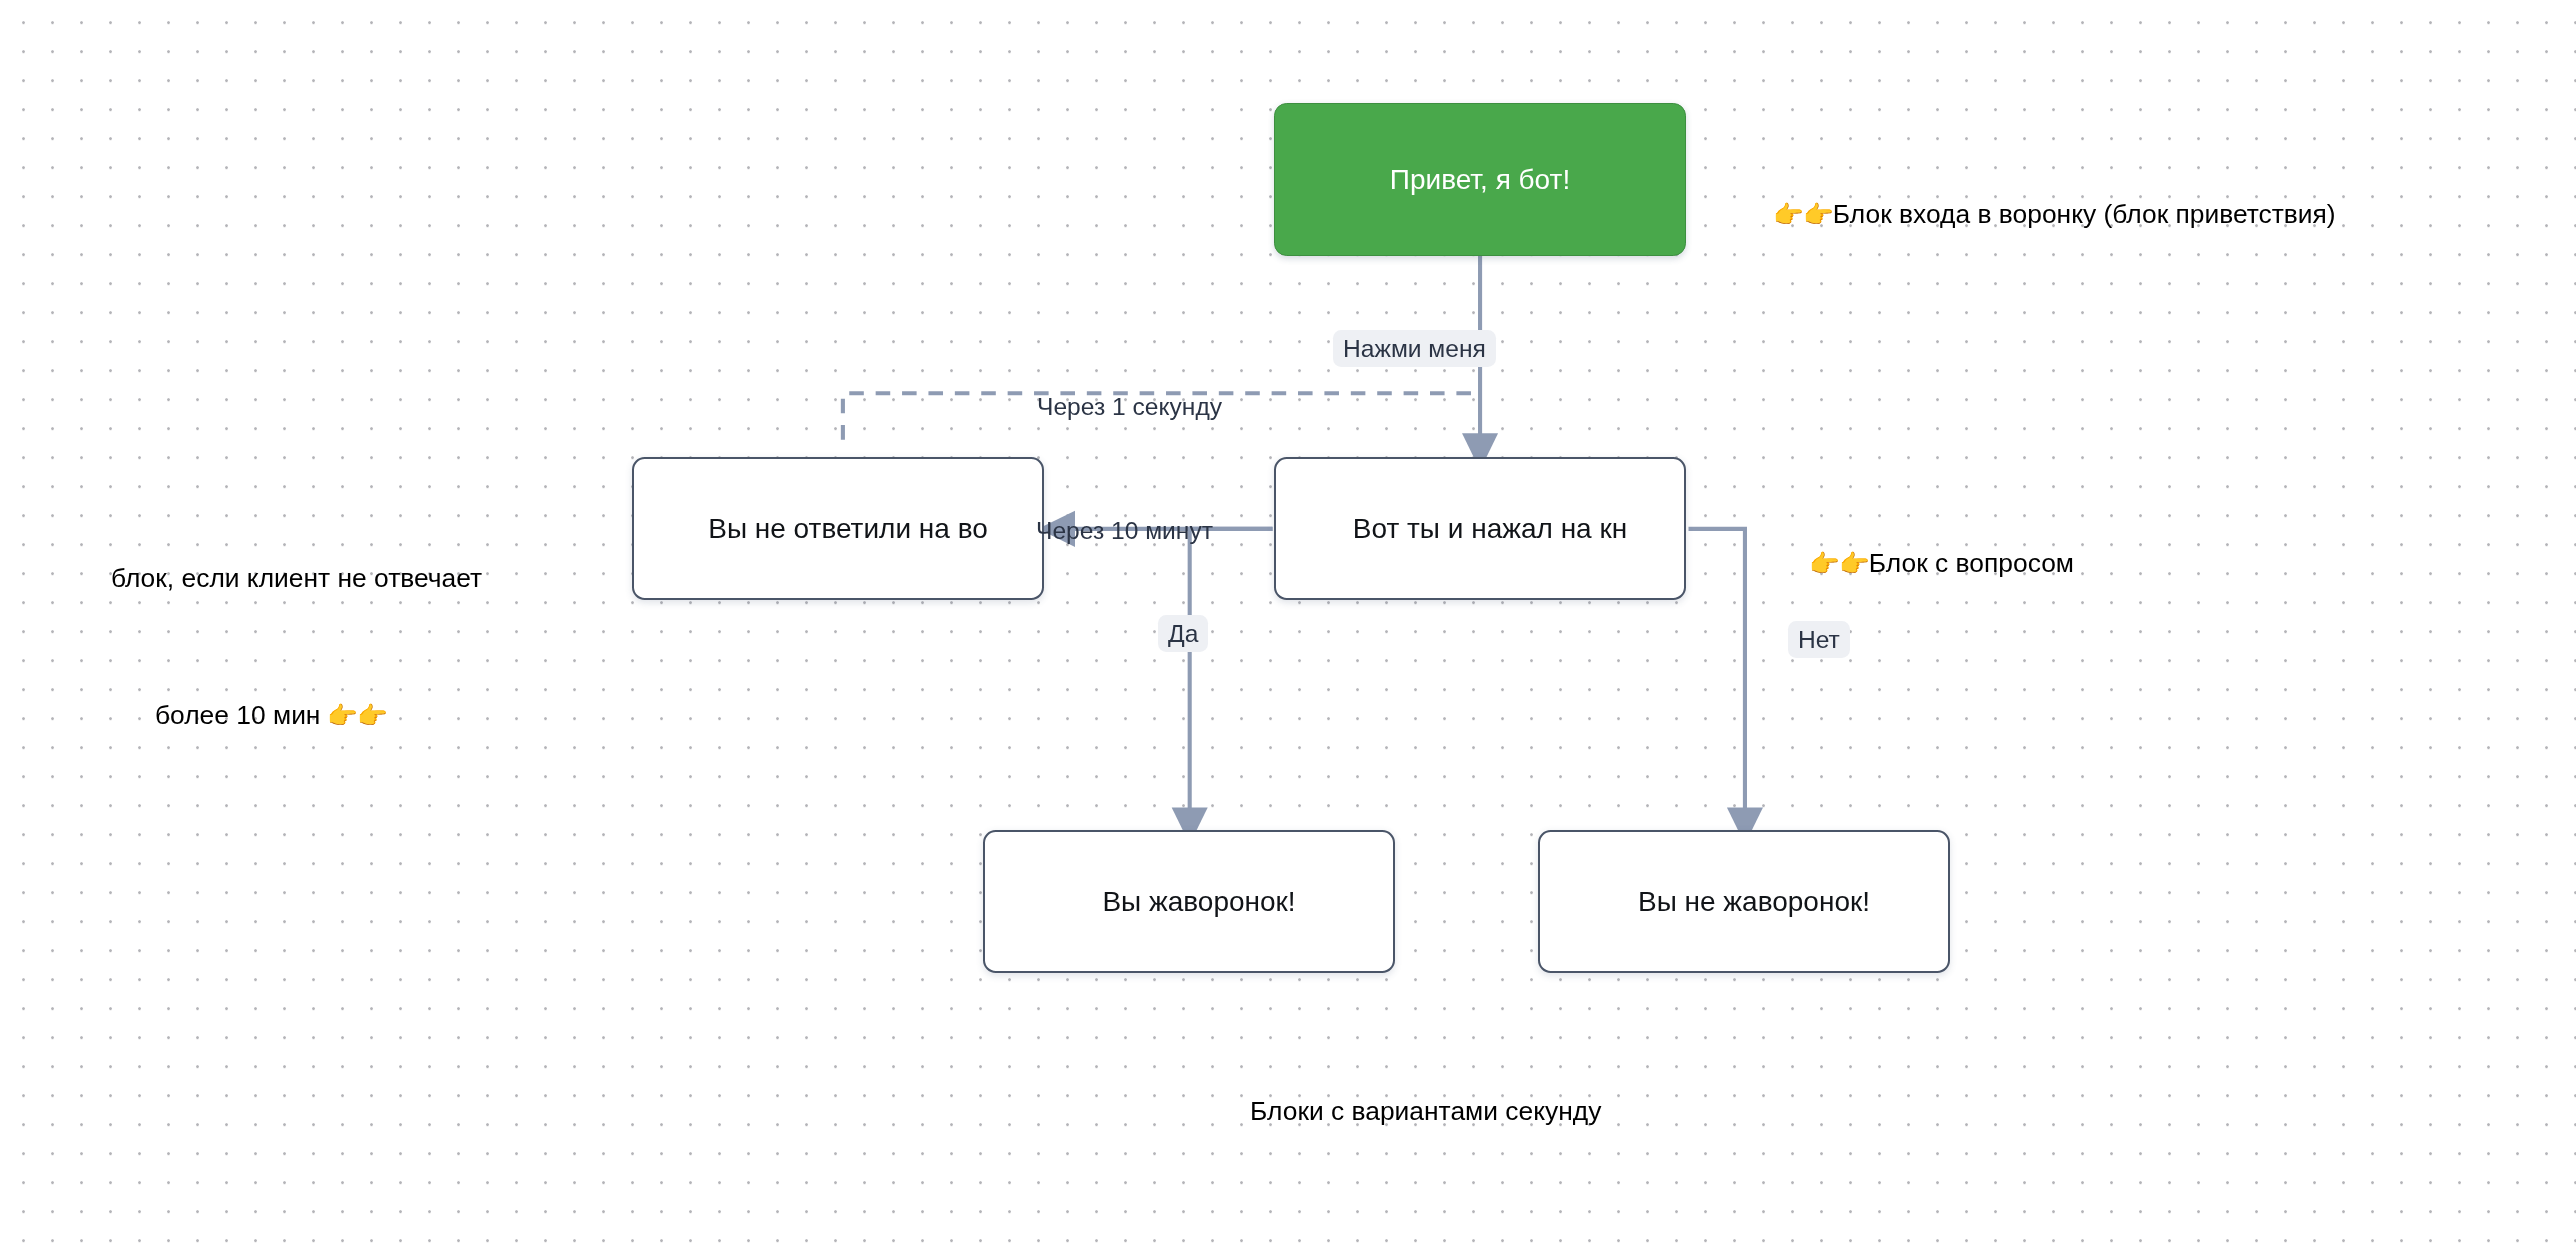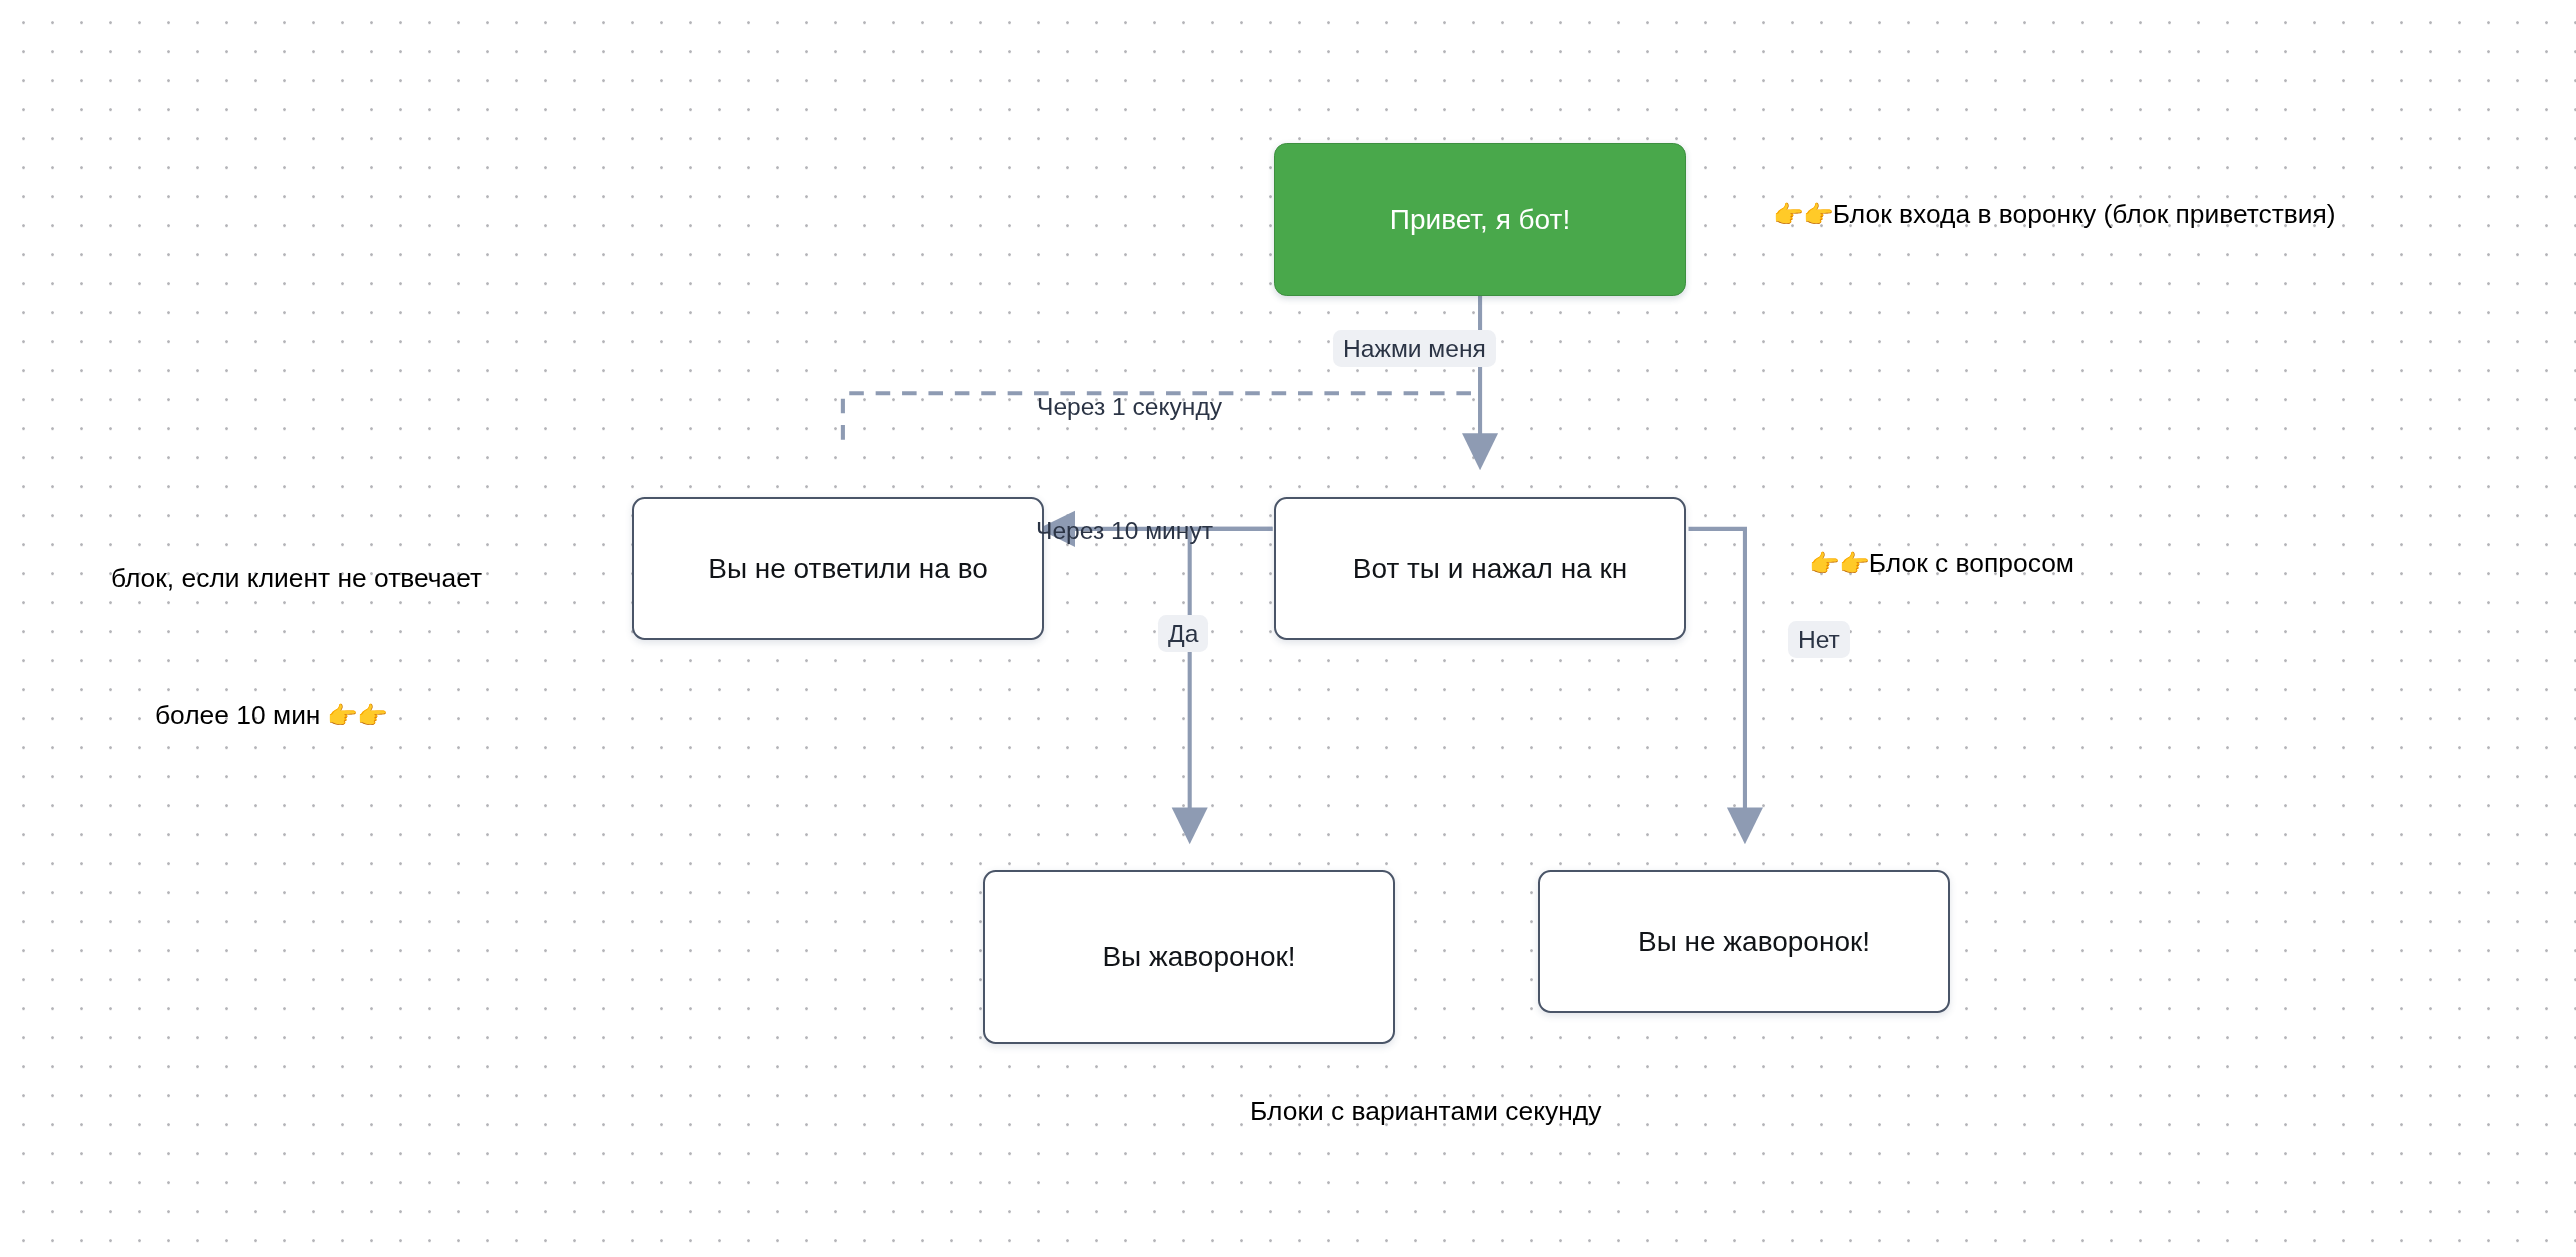--- a/index.html
+++ b/index.html
@@ -33,21 +33,20 @@
   .node {
     position: absolute;
     box-sizing: border-box;
     display: flex;
     align-items: center;
     justify-content: center;
     border-radius: 12.7px;
     text-align: center;
     overflow: hidden;
     white-space: nowrap;
-    margin-top: 40px;
   }
   .node-start {
     background: #49a84b;
     border: 1.8px solid #3d8f40;
     color: #ffffff;
     font-size: 28px;
     box-shadow: 0 2.7px 6.4px rgba(60,80,110,0.20);
   }
   .node-plain {
     background: #ffffff;
@@ -133,21 +132,21 @@
   </div>
 
   <div class="node node-plain" style="left:632px; top:457px; width:412px; height:143px;">
     <span class="node-label">Вы не ответили на во</span>
   </div>
 
   <div class="node node-plain" style="left:1274px; top:457px; width:412px; height:143px;">
     <span class="node-label">Вот ты и нажал на кн</span>
   </div>
 
-  <div class="node node-plain" style="left:983px; top:830px; width:412px; height:174px;">
+  <div class="node node-plain" style="left:983px; top:830px; width:412px; height:143px;">
     <span class="node-label">Вы жаворонок!</span>
   </div>
 
   <div class="node node-plain" style="left:1538px; top:830px; width:412px; height:143px;">
     <span class="node-label">Вы не жаворонок!</span>
   </div>
 
   <div class="edge-label pill" style="left:1333px; top:330px;">Нажми меня</div>
 
   <div class="edge-label bare" style="left:1036px; top:517px;">Через 10 минут</div>

